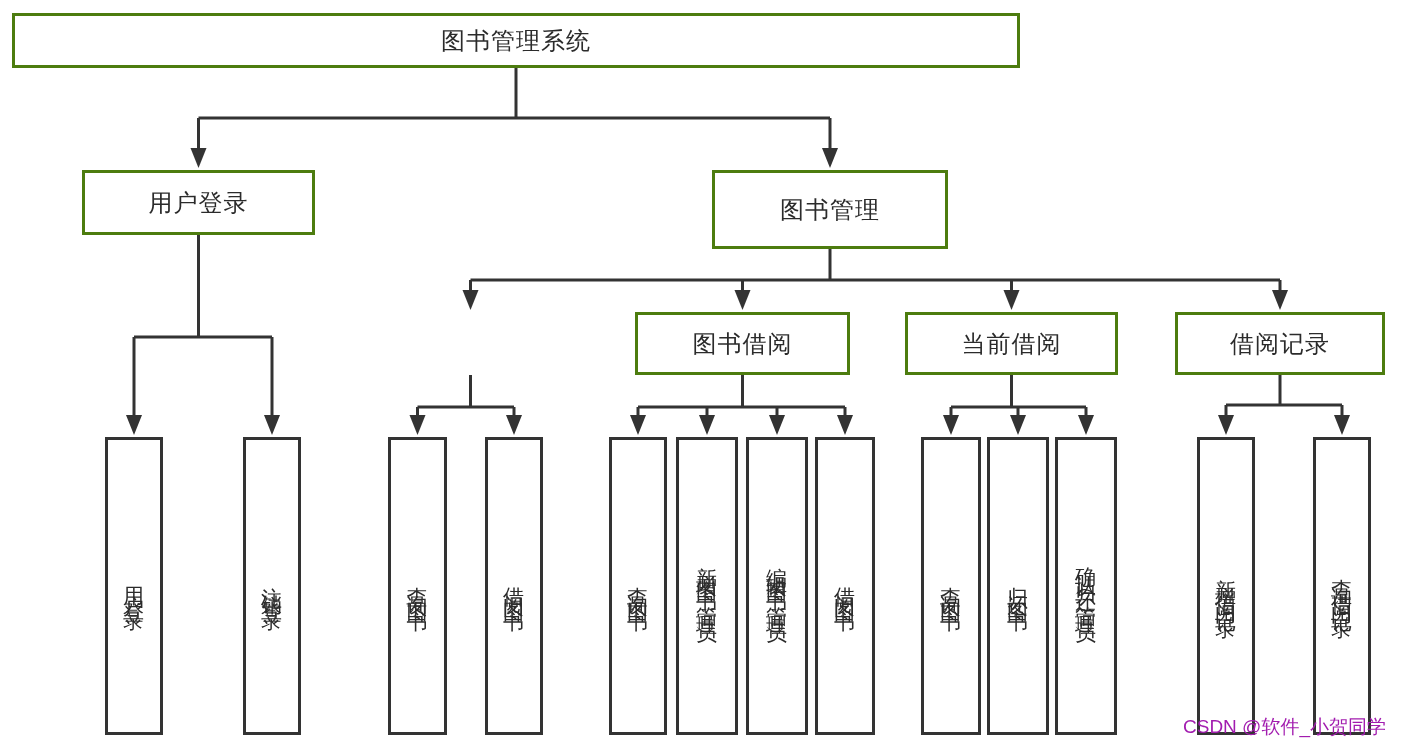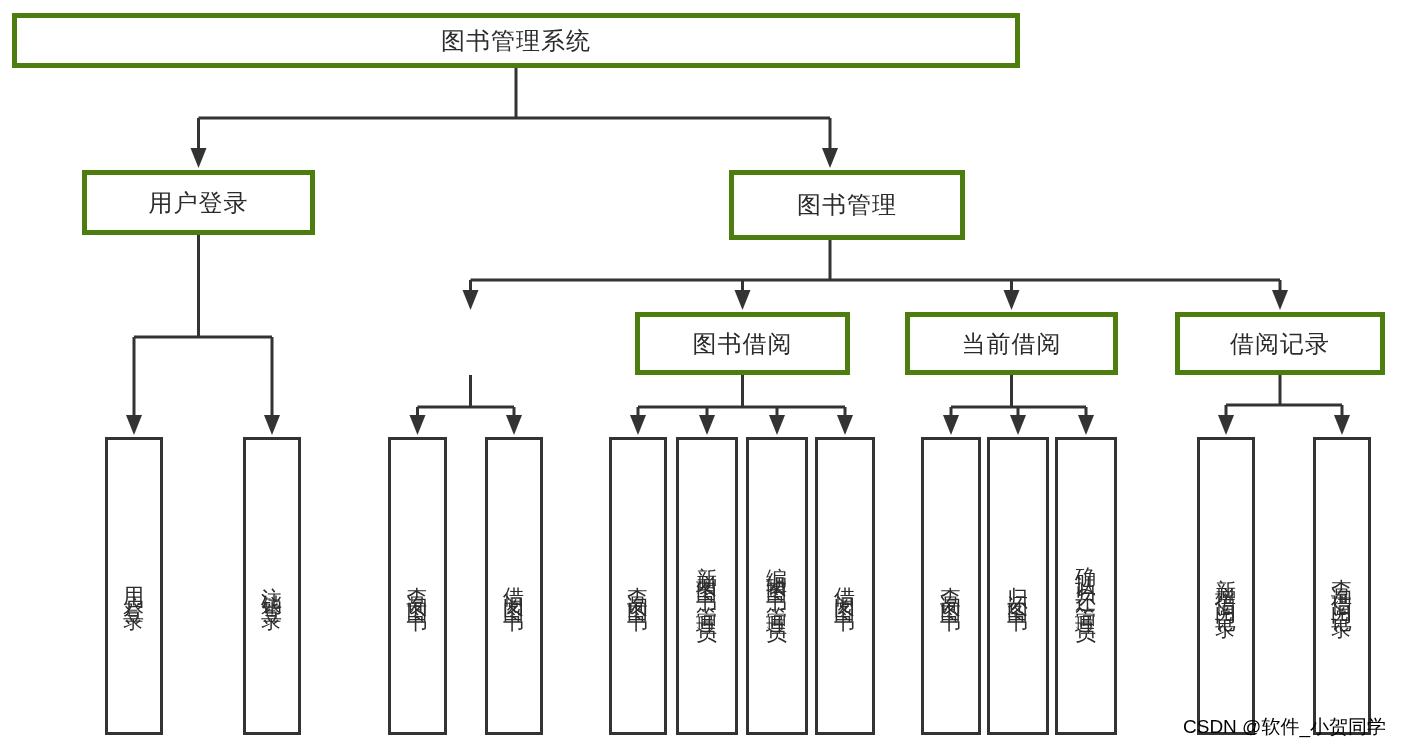--- a/index.html
+++ b/index.html
@@ -11,21 +11,21 @@
     font-family:"Liberation Sans","DejaVu Sans",sans-serif;
     color:#2b2b2b;
   }
   #connector-layer{
     position:absolute;left:0;top:0;width:1405px;height:747px;
     pointer-events:none;
   }
   .hbox{
     position:absolute;
     box-sizing:border-box;
-    border:5px solid #4d7c0f;
+    border:3px solid #4d7c0f;
     background:#ffffff;
     display:flex;align-items:center;justify-content:center;
     z-index:2;
   }
   .hbox .lbl{
     font-size:24px;
     letter-spacing:1px;
     white-space:nowrap;
   }
   .vbox{
@@ -41,21 +41,21 @@
     text-orientation:mixed;
     font-size:21px;
     letter-spacing:8px;
     line-height:1;
     white-space:nowrap;
   }
   .watermark{
     position:absolute;
     left:1183px;top:714px;
     font-size:19px;
-    color:#000000;
+    color:#a21caf;
     z-index:5;
     white-space:nowrap;
   }
 </style>
 </head>
 <body>
 
 <div class="canvas">
 
   <svg id="connector-layer" viewBox="0 0 1405 747">
@@ -113,21 +113,21 @@
       <polygon points="1334,415 1350,415 1342,435" fill="#333333"></polygon>
     </svg>
 
   <div class="hbox" style="left:12px;top:13px;width:1008px;height:55px">
     <span class="lbl">图书管理系统</span>
   </div>
 
   <div class="hbox" style="left:82px;top:170px;width:233px;height:65px">
     <span class="lbl">用户登录</span>
   </div>
-  <div class="hbox" style="left:729px;top:170px;width:236px;height:70px">
+  <div class="hbox" style="left:712px;top:170px;width:236px;height:79px">
     <span class="lbl">图书管理</span>
   </div>
 
   <div class="hbox" style="left:635px;top:312px;width:215px;height:63px">
     <span class="lbl">图书借阅</span>
   </div>
   <div class="hbox" style="left:905px;top:312px;width:213px;height:63px">
     <span class="lbl">当前借阅</span>
   </div>
   <div class="hbox" style="left:1175px;top:312px;width:210px;height:63px">

